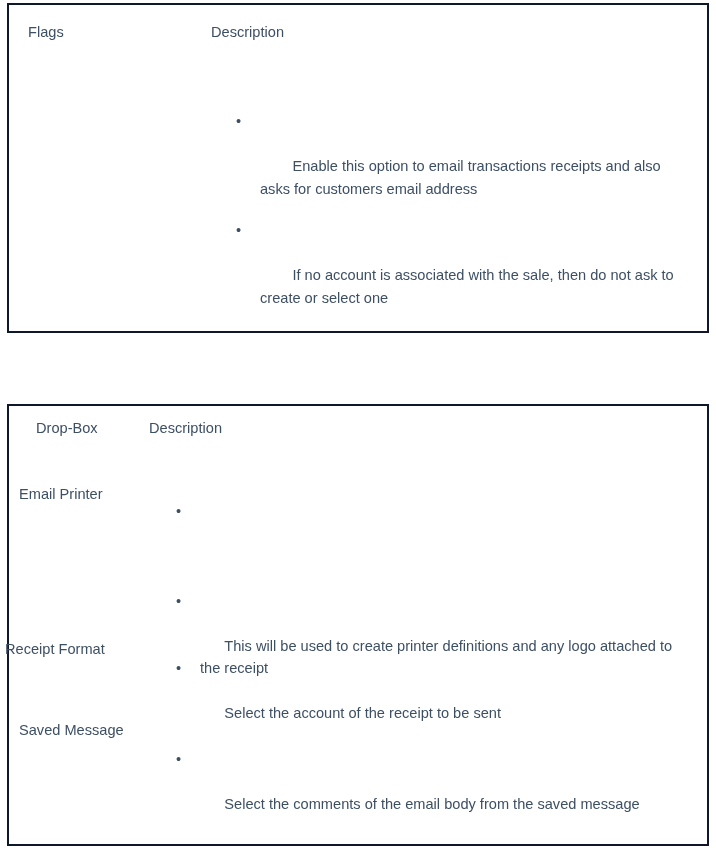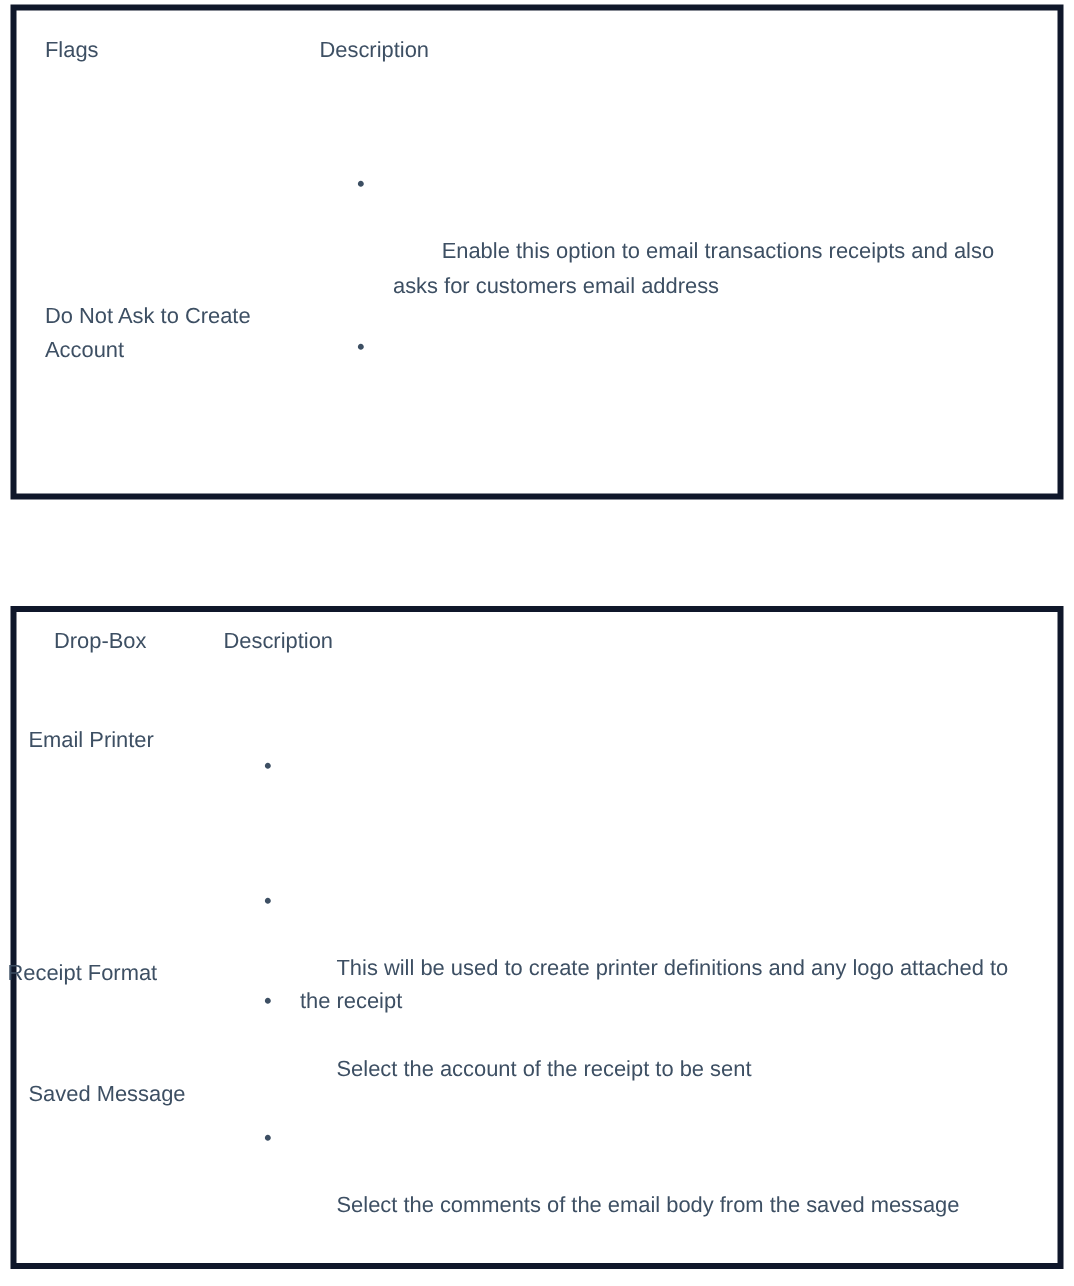--- a/index.html
+++ b/index.html
@@ -19,21 +19,21 @@
     position: relative;
     width: 716px;
     height: 857px;
     overflow: hidden;
   }
 
   
   .table-frame {
     position: absolute;
     box-sizing: border-box;
-    border: 4px solid #0f172a;
+    border: 2px solid #0f172a;
     background: #ffffff;
   }
   #table-flags {
     left: 7px;
     top: 3px;
     width: 702px;
     height: 330px;
   }
   #table-dropbox {
     left: 7px;
@@ -116,25 +116,25 @@
     <div class="cell col-header" id="t1-head-desc">Description</div>
 
 
     <ul class="bullets" id="t1-bullets-0">
       <li>
         <span class="dot">•</span>
         <span>Enable this option to email transactions receipts and also asks for customers email address</span>
       </li>
     </ul>
 
-    <div class="cell col-label" id="t1-label-1">Do Not Ask to Create Account</div>
 
     <ul class="bullets" id="t1-bullets-1">
       <li>
         <span class="dot">•</span>
+        <span>If no account is associated with the sale, then do not ask to create or select one</span>
       </li>
     </ul>
 
   </div>
 
   <div class="table-frame" id="table-dropbox">
   </div>
 
   <div class="cell col-header" id="t2-head-dropbox">Drop-Box</div>
 

